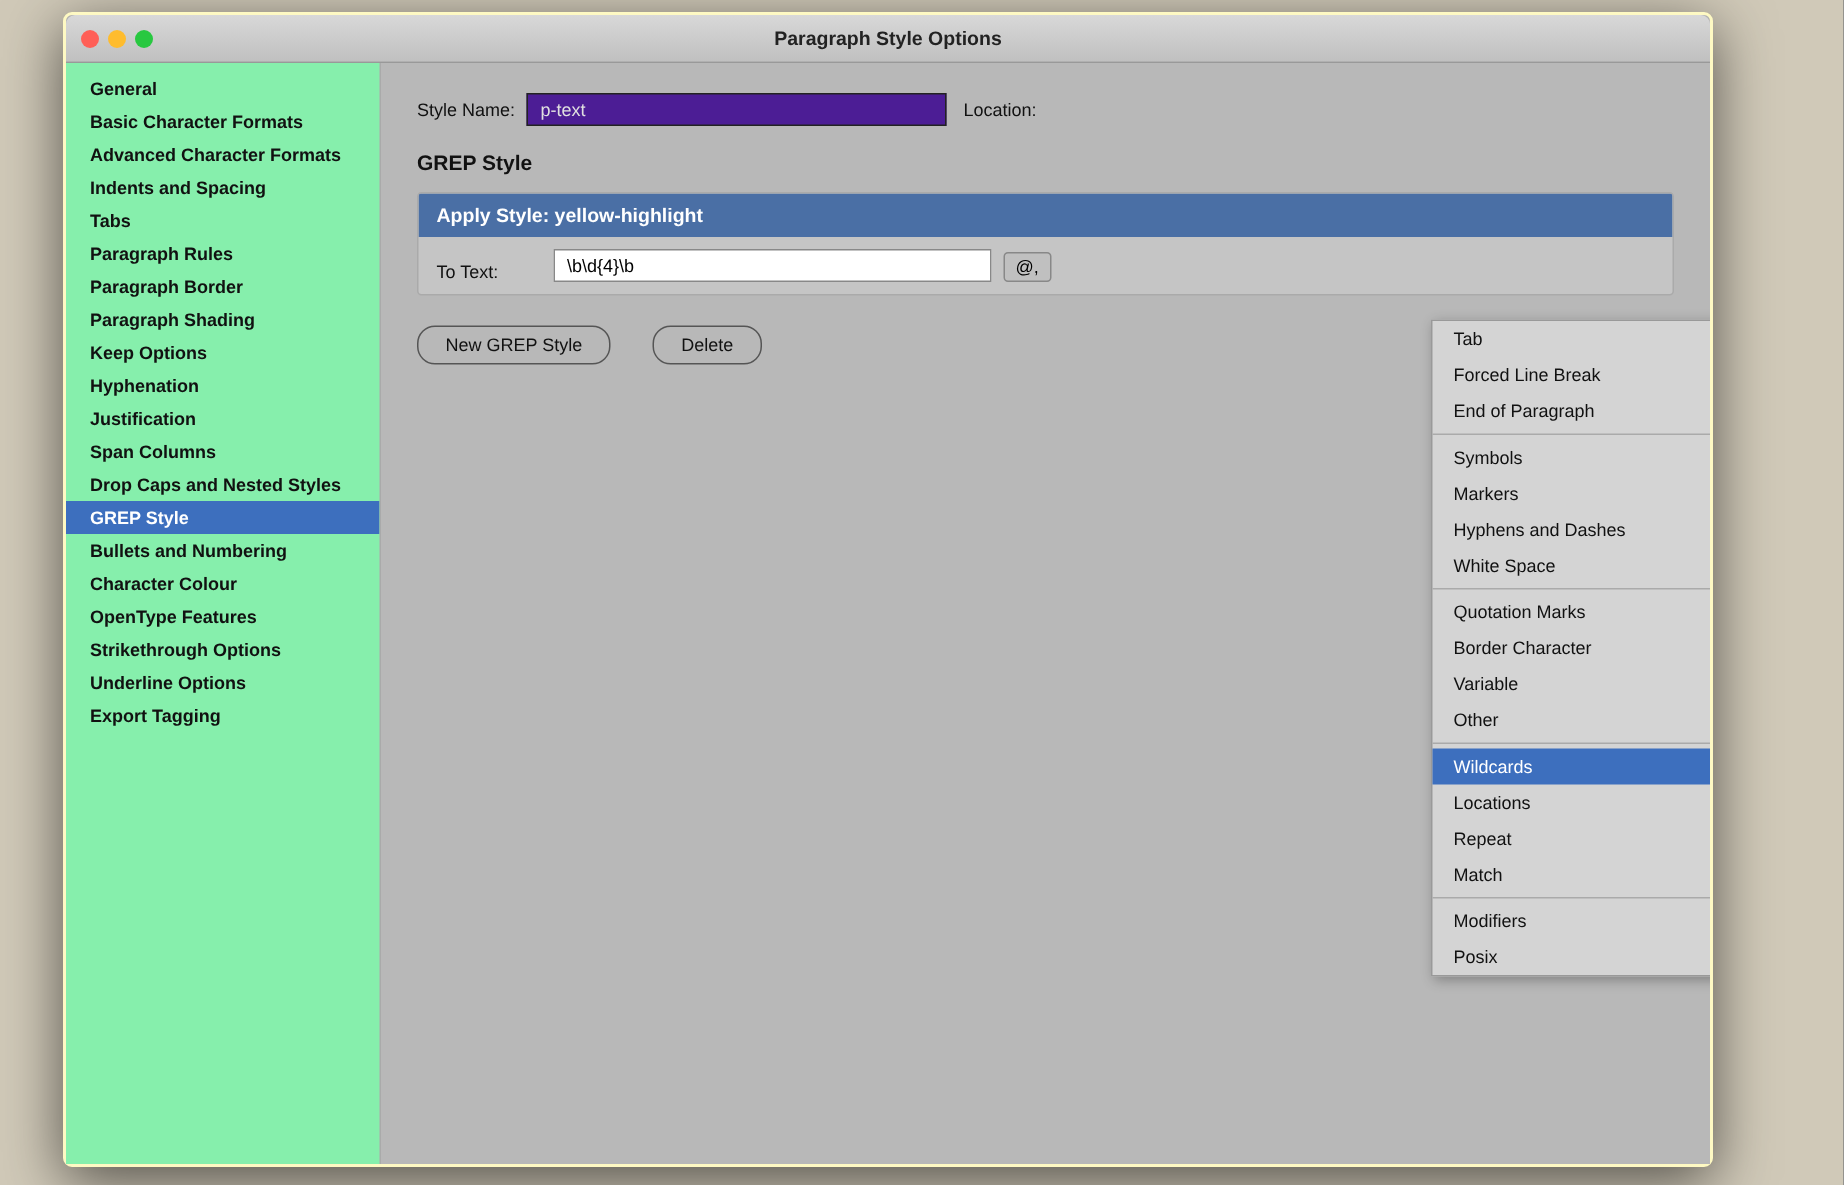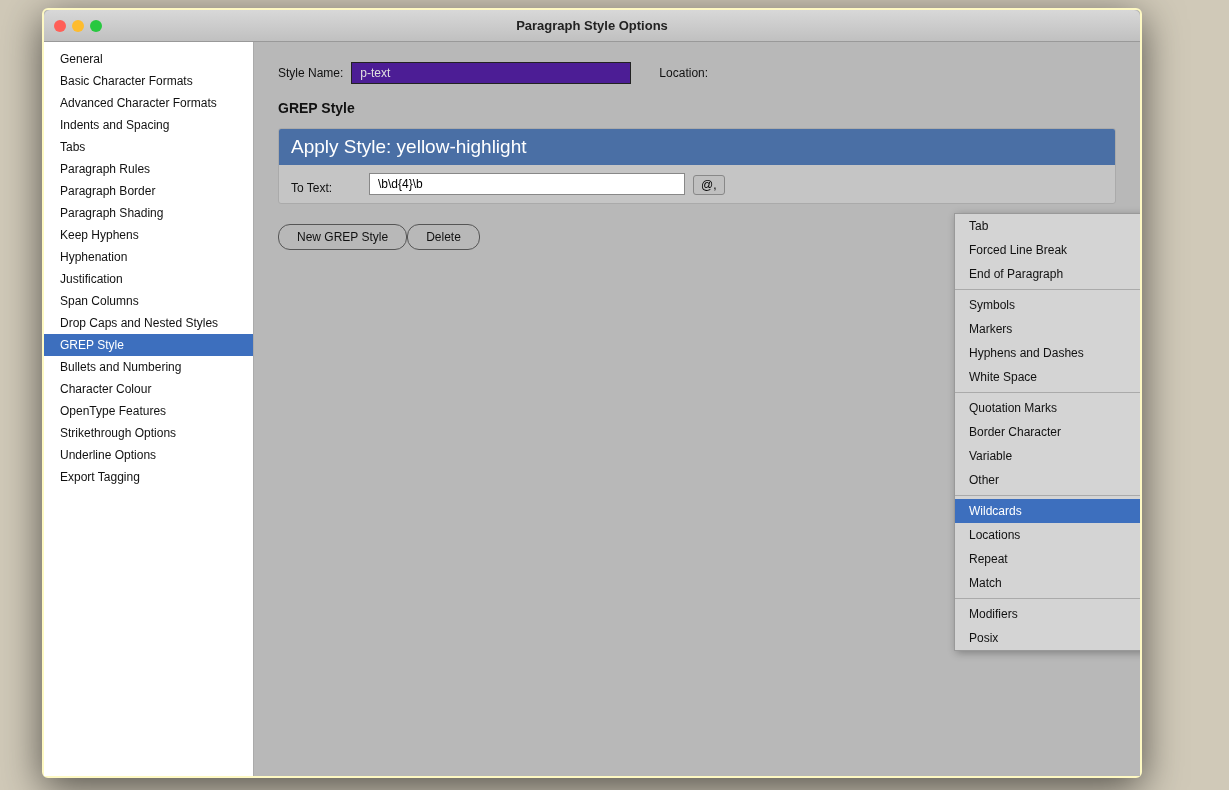--- a/index.html
+++ b/index.html
@@ -74,24 +74,25 @@
 
     .dialog-body {
       display: flex;
       flex: 1;
       overflow: hidden;
     }
 
     
     .sidebar {
       width: 210px;
-      background: #ffffff;
+      background: #86efac;
       border-right: 1px solid #aaa;
       padding: 6px 0;
       overflow-y: auto;
+      font-weight: bold;
     }
 
     .sidebar-item {
       padding: 4px 16px;
       font-size: 12px;
       color: #111;
       cursor: pointer;
       white-space: nowrap;
     }
 
@@ -106,21 +107,21 @@
       background: #b8b8b8;
       padding: 20px 24px;
       position: relative;
     }
 
     
     .top-fields {
       display: flex;
       align-items: center;
       margin-bottom: 16px;
-      gap: 28px;
+      gap: 11px;
     }
 
     .field-row {
       display: flex;
       align-items: center;
       gap: 8px;
     }
 
     .field-label {
       font-size: 12px;
@@ -150,22 +151,22 @@
       background: #c5c5c5;
       border: 1px solid #aaa;
       border-radius: 3px;
       overflow: hidden;
     }
 
     .grep-header {
       background: #4a6fa5;
       color: white;
       padding: 7px 12px;
-      font-size: 19px;
-      font-weight: 400;
+      font-size: 13px;
+      font-weight: 700;
     }
 
     .grep-row {
       display: flex;
       align-items: flex-end;
       padding: 8px 12px;
       gap: 8px;
     }
 
     .grep-row-label {
@@ -174,36 +175,36 @@
       font-weight: 500;
       width: 70px;
     }
 
     .grep-text-input {
       background: white;
       border: 1px solid #888;
       padding: 3px 8px;
       font-size: 12px;
       height: 22px;
-      width: 316px;
+      width: 292px;
     }
 
     .grep-at-btn {
       background: #c0c0c0;
       border: 1px solid #888;
       border-radius: 3px;
       padding: 2px 7px;
       font-size: 12px;
       cursor: pointer;
     }
 
     
     .bottom-buttons {
       display: flex;
-      gap: 0;
+      gap: 28px;
       margin-top: 20px;
     }
 
     .btn-outline {
       background: transparent;
       border: 1.5px solid #555;
       border-radius: 12px;
       padding: 5px 18px;
       font-size: 12px;
       cursor: pointer;
@@ -270,21 +271,21 @@
 
     <div class="sidebar">
       <div class="sidebar-item">General</div>
       <div class="sidebar-item">Basic Character Formats</div>
       <div class="sidebar-item">Advanced Character Formats</div>
       <div class="sidebar-item">Indents and Spacing</div>
       <div class="sidebar-item">Tabs</div>
       <div class="sidebar-item">Paragraph Rules</div>
       <div class="sidebar-item">Paragraph Border</div>
       <div class="sidebar-item">Paragraph Shading</div>
-      <div class="sidebar-item">Keep Hyphens</div>
+      <div class="sidebar-item">Keep Options</div>
       <div class="sidebar-item">Hyphenation</div>
       <div class="sidebar-item">Justification</div>
       <div class="sidebar-item">Span Columns</div>
       <div class="sidebar-item">Drop Caps and Nested Styles</div>
       <div class="sidebar-item active">GREP Style</div>
       <div class="sidebar-item">Bullets and Numbering</div>
       <div class="sidebar-item">Character Colour</div>
       <div class="sidebar-item">OpenType Features</div>
       <div class="sidebar-item">Strikethrough Options</div>
       <div class="sidebar-item">Underline Options</div>

